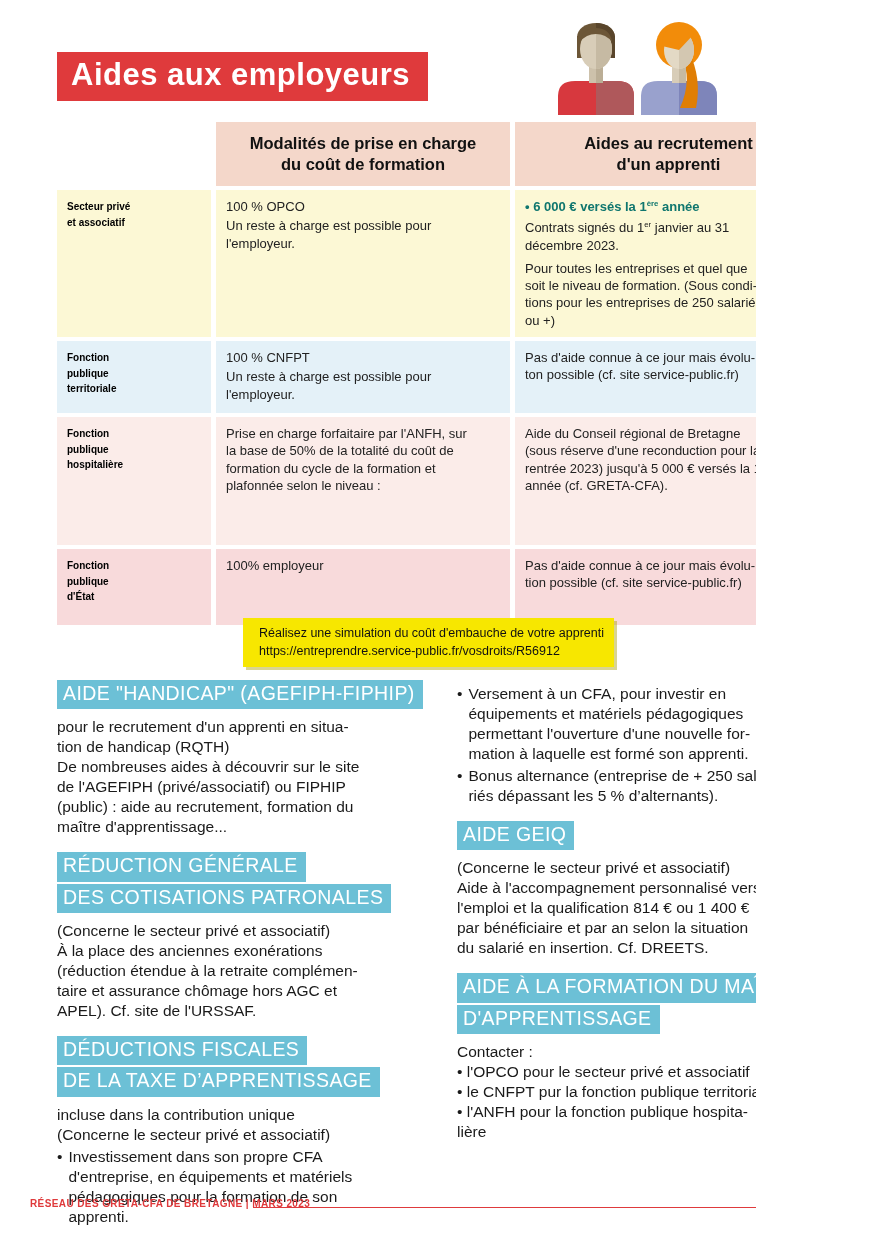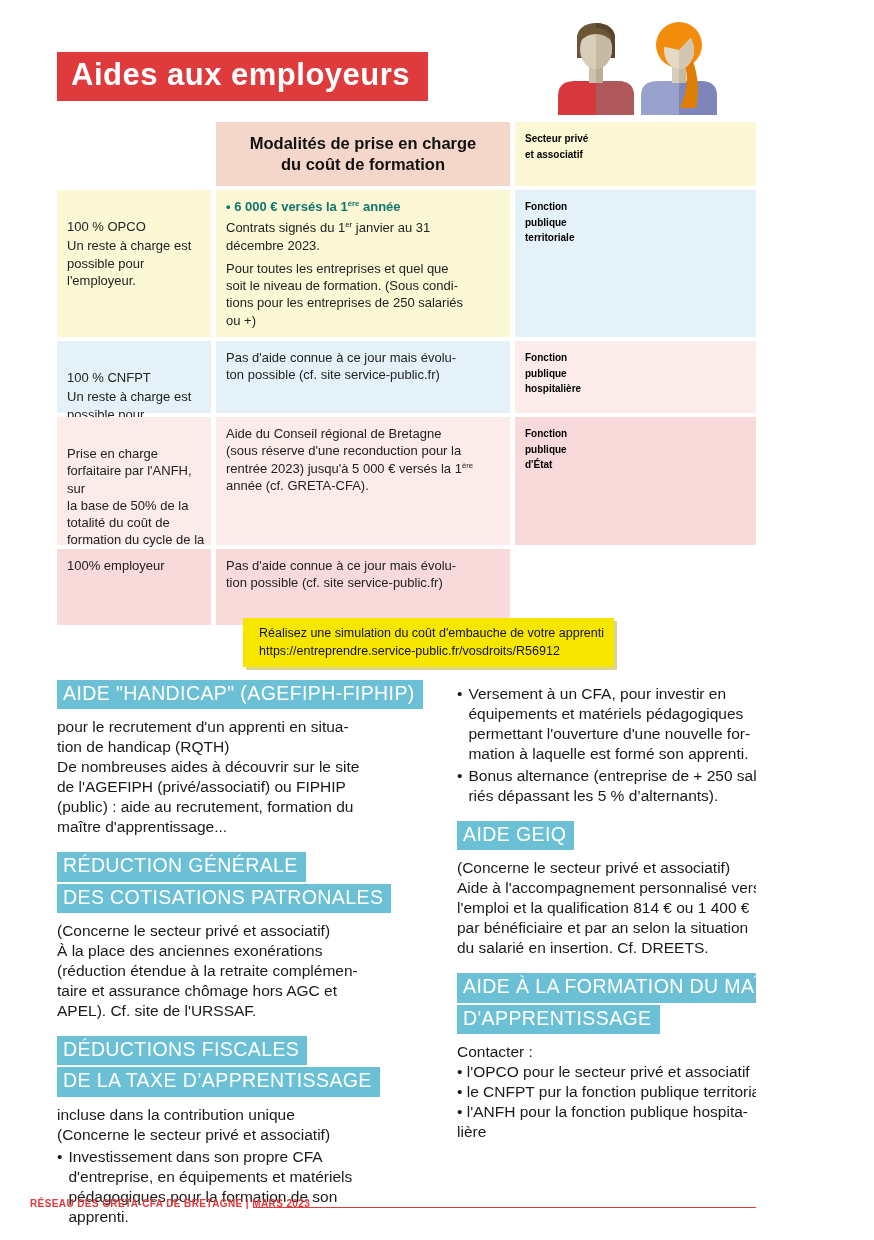--- a/index.html
+++ b/index.html
@@ -18,21 +18,21 @@
     grid-template-columns:154px 294px 307px;grid-template-rows:64px 147px 72px 128px 76px;
     gap:4px 5px;width:765px;}
   .cell{box-sizing:border-box;}
   .corner{background:transparent;}
   .th{background:#F4D7CA;display:flex;align-items:center;justify-content:center;text-align:center;
       font-weight:bold;font-size:16.5px;line-height:1.25;white-space:pre-line;color:#111;}
   .lbl{font-weight:bold;font-size:10px;line-height:1.55;padding:9px 10px 6px 10px;white-space:pre-line;color:#000;}
   .bd{font-size:13px;line-height:1.33;padding:8px 6px 6px 10px;color:#222;}
   .bd p{margin:0 0 6px 0;white-space:pre-line;}
   .bd p.b{font-weight:bold;color:#0f766e;margin-bottom:4px;}
-  .bd p.tight{margin-bottom:2px;margin-top:20px;}
+  .bd p.tight{margin-bottom:2px;}
   sup{font-size:60%;vertical-align:super;line-height:0;}
   .bg-y{background:#FCF8D5;}
   .bg-b{background:#E4F1F8;}
   .bg-p1{background:#FBECE9;}
   .bg-p2{background:#F8DADB;}
 
   
   .sim-note{position:absolute;left:243px;top:618px;background:#F7E700;color:#111;
     padding:6px 10px 7px 16px;font-size:12.5px;line-height:1.45;z-index:5;
     box-shadow:3px 3px 0 rgba(170,160,10,0.45);}
@@ -90,20 +90,22 @@
       <ellipse cx="129" cy="30" rx="15" ry="19" fill="#E3D9C5"></ellipse>
       <path d="M129,11 A15,19 0 0 1 129,49 Z" fill="#D3C7B1"></path>
       <path d="M112,26 Q112,6 129,6 Q138,6 144,14 L129,30 Z" fill="#F28C0A"></path>
     </svg>
   </div>
 
   <div class="aid-table">
     <div class="cell corner"></div>
     <div class="cell th">Modalités de prise en charge
 du coût de formation</div>
+    <div class="cell th">Aides au recrutement
+d'un apprenti</div>
 
     <div class="cell lbl bg-y">Secteur privé
 et associatif</div>
     <div class="cell bd bg-y">
       <p class="tight">100 % OPCO</p>
       <p>Un reste à charge est possible pour
 l'employeur.</p>
     </div>
     <div class="cell bd bg-y">
       <p class="b"><span>• 6 000 € versés la 1</span><sup>ère</sup><span> année</span></p>

